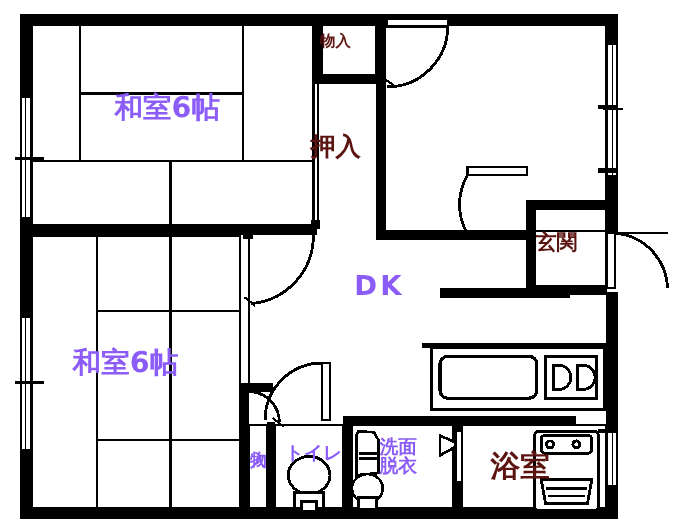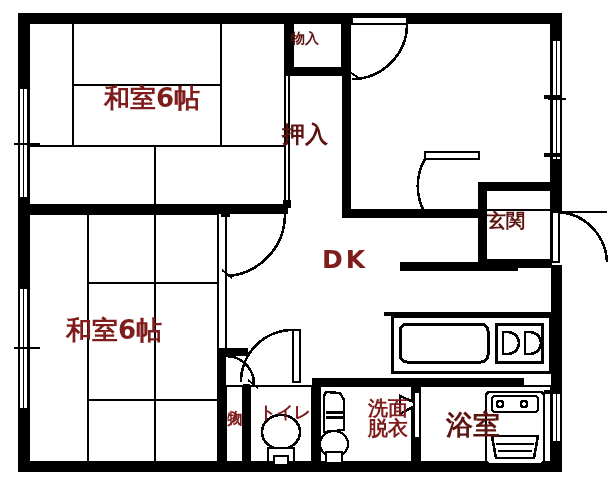--- a/index.html
+++ b/index.html
@@ -18,21 +18,21 @@
   
   .lbl{
     position:absolute;
     font-family:"DejaVu Sans","Liberation Sans",sans-serif;
     font-weight:700;
     white-space:nowrap;
     letter-spacing:0px;
     line-height:1;
     user-select:none;
   }
-  .lbl-black{color:#7f1d1d;}
+  .lbl-black{color:#8b5cf6;}
   .lbl-red{color:#5b1410;}
   .lbl-vert{
     writing-mode:vertical-rl;
     text-orientation:upright;
     line-height:1;
   }
   .lbl-stack{
     display:flex;flex-direction:column;
     line-height:0.98;
   }
@@ -291,20 +291,20 @@
   <div class="lbl lbl-red" style="left:487px;top:211px;font-size:19px;text-align:center;">玄関</div>
 
   <div class="lbl lbl-black" style="left:322px;top:247px;font-size:25px;letter-spacing:3px;">DK</div>
 
   <div class="lbl lbl-black" style="left:66px;top:317px;font-size:26px;">和室6帖</div>
 
   <div class="lbl lbl-black lbl-vert" style="left:227px;top:398px;font-size:15px;">物入</div>
 
   <div class="lbl lbl-black" style="left:259px;top:404px;font-size:17px;">トイレ</div>
 
-  <div class="lbl lbl-black lbl-stack" style="left:345px;top:399px;font-size:20px;padding-left:23px;">
+  <div class="lbl lbl-black lbl-stack" style="left:345px;top:399px;font-size:17px;">
     <span>洗面</span>
     <span>脱衣</span>
   </div>
 
   <div class="lbl lbl-red" style="left:446px;top:411px;font-size:27px;">浴室</div>
 
 </div>
 
 </body></html>

